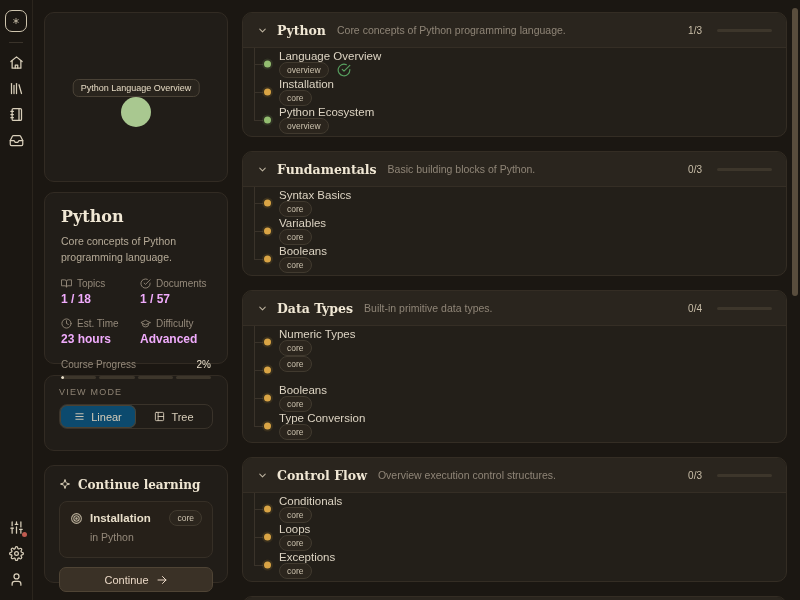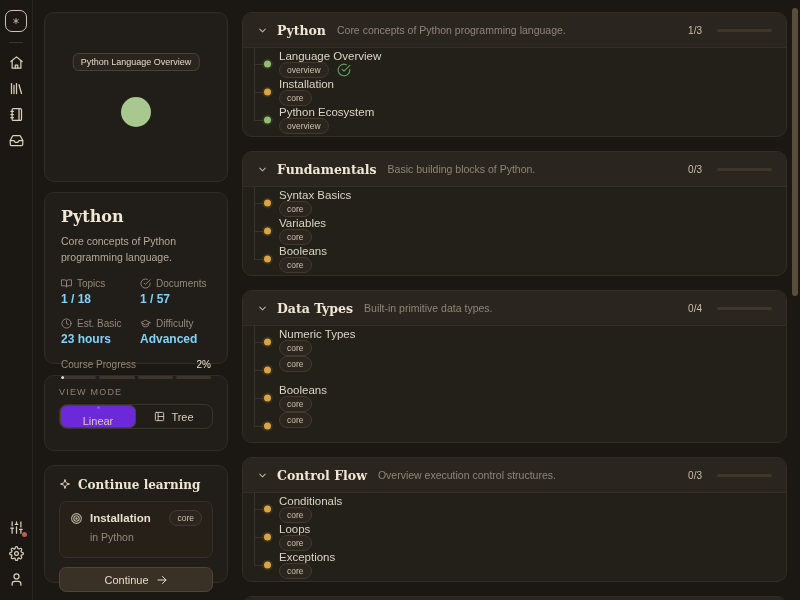--- a/index.html
+++ b/index.html
@@ -23,46 +23,46 @@
   .rail-btn { background:none; border:none; color:#d9cfba; width:26px; height:26px;
     display:flex; align-items:center; justify-content:center; padding:0; position:relative; cursor:pointer; }
   .rail-btn svg { width:15px; height:15px; }
   .notif-dot { position:absolute; right:2px; bottom:3px; width:5px; height:5px; border-radius:50%; background:#c05b50; }
 
   
   .left-col { position:absolute; left:44px; top:12px; width:184px; }
   .card { background:#211d18; border:1px solid #322b23; border-radius:10px; }
 
   .graph-card { height:170px; position:relative; margin-bottom:10px; }
-  .node-label { position:absolute; left:50%; top:58px; transform:translate(-50%,-100%);
+  .node-label { position:absolute; left:50%; top:84px; transform:translate(-50%,-100%);
     border:1px solid #4a4236; background:#29241d; border-radius:6px; padding:3px 7px;
     font-size:9px; color:#e4d9c3; white-space:nowrap; }
   .node-circle { position:absolute; left:50%; top:84px; transform:translateX(-50%);
     width:30px; height:30px; border-radius:50%; background:#a9c890; }
 
   .course-card { height:172px; padding:14px 16px; margin-bottom:11px; }
   .course-title { font-family:"DejaVu Serif", serif; font-size:16px; font-weight:700; color:#f0e7d4; margin:0 0 8px; }
   .course-desc { font-size:10.5px; line-height:1.5; color:#b5aa97; margin:0 0 12px; }
   .stats { display:grid; grid-template-columns:1fr 1fr; row-gap:12px; column-gap:8px; }
   .stat-label { display:flex; align-items:center; gap:5px; color:#94897a; font-size:10px; }
   .stat-label svg { width:11px; height:11px; }
-  .stat-value { font-size:12px; font-weight:700; color:#7dd3fc; margin-top:3px; }
+  .stat-value { font-size:12px; font-weight:700; color:#f0abfc; margin-top:3px; }
   .progress-row { display:flex; justify-content:space-between; font-size:10px; color:#94897a; margin-top:13px; }
   .progress-row .pv { color:#e9dfca; }
   .seg-bar { display:flex; gap:3px; margin-top:6px; }
   .seg { flex:1; height:3px; background:#3d362b; border-radius:2px; position:relative; overflow:hidden; }
   .seg-fill { position:absolute; left:0; top:0; bottom:0; background:#e9dfca; border-radius:2px; }
 
   .viewmode-card { height:76px; padding:11px 14px; margin-bottom:14px; }
   .vm-label { font-size:9px; letter-spacing:1.2px; color:#8d8273; margin-bottom:7px; }
   .segmented { display:flex; border:1px solid #3a332a; border-radius:8px; height:25px; }
   .vm-btn { flex:1; display:flex; align-items:center; justify-content:center; gap:6px;
     background:transparent; border:none; color:#d6ccb8; font-size:11px; border-radius:7px; cursor:pointer; }
   .vm-btn svg { width:11px; height:11px; }
-  .vm-btn.selected { background:#6d28d9; box-shadow:inset 0 0 0 1px #4a4234;flex-direction:column; }
+  .vm-btn.selected { background:#0c4a6e; box-shadow:inset 0 0 0 1px #4a4234; }
 
   .continue-card { height:118px; padding:12px 14px; }
   .cl-header { display:flex; gap:7px; font-family:"DejaVu Serif", serif;
     font-weight:700; font-size:12px; color:#efe6d2; margin-bottom:9px; }
   .cl-header svg { width:12px; height:12px; color:#e0d5bd; }
   .lesson-box { background:#262019; border:1px solid #362f26; border-radius:8px; padding:8px 10px; margin-bottom:9px; }
   .lesson-row { display:flex; align-items:center; gap:7px; }
   .lesson-row svg { width:13px; height:13px; color:#b9ae99; }
   .lesson-title { font-size:11.5px; font-weight:700; color:#e9dfca; flex:1; }
   .badge { font-size:8.5px; color:#cdc3af; border:1px solid #413a2f; background:#2b251d;
@@ -200,21 +200,21 @@
             <span>Documents</span>
           </div>
           <div class="stat-value">1 / 57</div>
         </div>
         <div>
           <div class="stat-label">
             <svg viewBox="0 0 24 24" fill="none" stroke="currentColor" stroke-width="2" stroke-linecap="round" stroke-linejoin="round" style="width: 11px; height: 11px;">
               <circle cx="12" cy="12" r="10"></circle>
               <polyline points="12 6 12 12 16 14"></polyline>
             </svg>
-            <span>Est. Basic</span>
+            <span>Est. Time</span>
           </div>
           <div class="stat-value">23 hours</div>
         </div>
         <div>
           <div class="stat-label">
             <svg viewBox="0 0 24 24" fill="none" stroke="currentColor" stroke-width="2" stroke-linecap="round" stroke-linejoin="round" style="width: 11px; height: 11px;">
               <path d="M22 10 12 5 2 10l10 5 10-5z"></path>
               <path d="M6 12.5V17c3 3 9 3 12 0v-4.5"></path>
             </svg>
             <span>Difficulty</span>
@@ -404,20 +404,21 @@
   <div class="item">
     <span class="dot dot-amber"></span>
     <span class="item-label">Booleans</span>
     <span class="item-right">
       <span class="badge">core</span>
     </span>
   </div>
 
   <div class="item">
     <span class="dot dot-amber"></span>
+    <span class="item-label">Type Conversion</span>
     <span class="item-right">
       <span class="badge">core</span>
     </span>
   </div>
 </div>
   </div>
 
   <div class="section">
     <div class="sec-header">
       <span class="sec-chevron">

